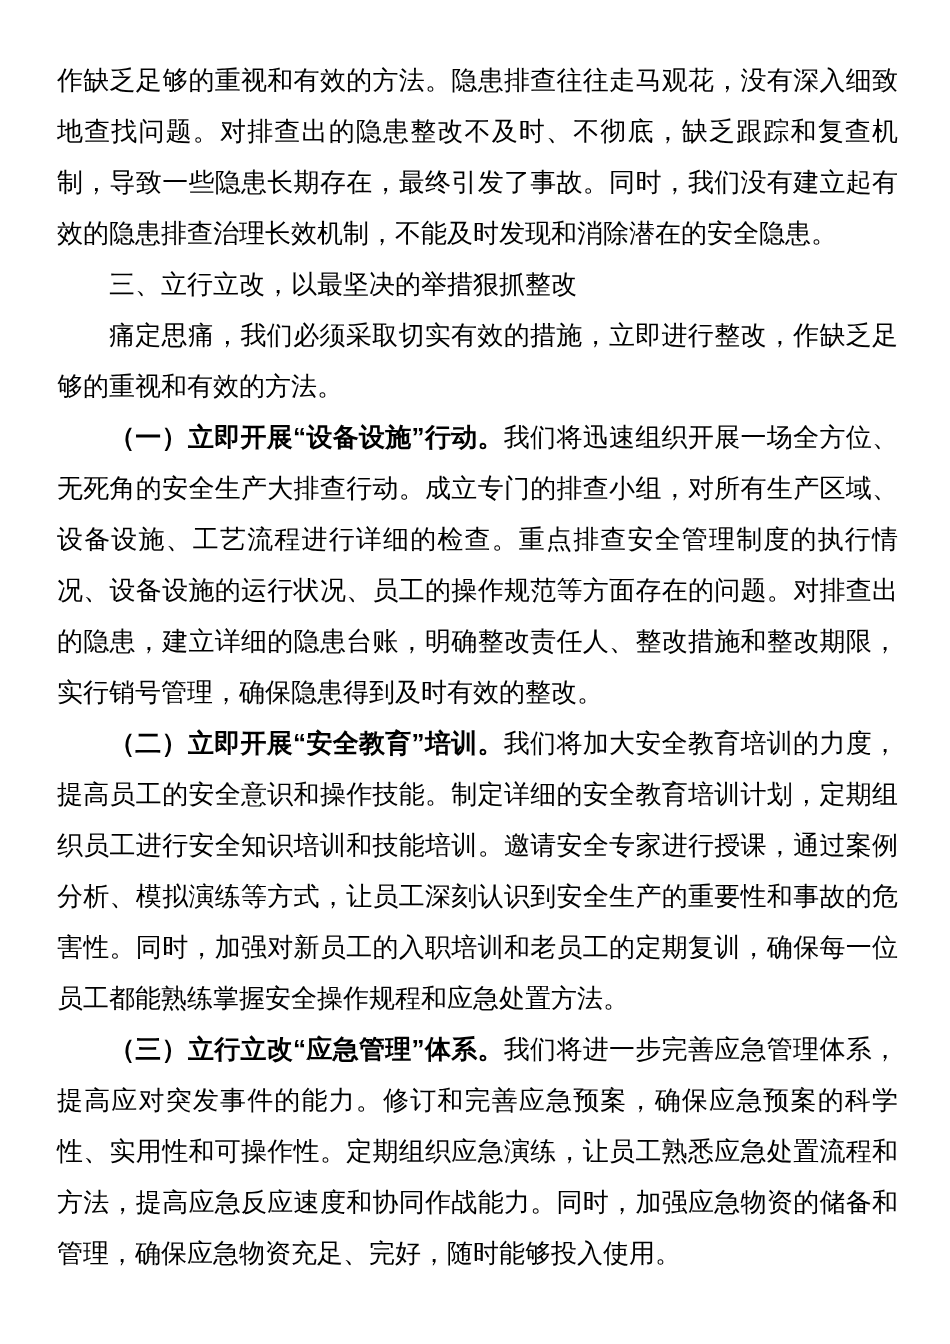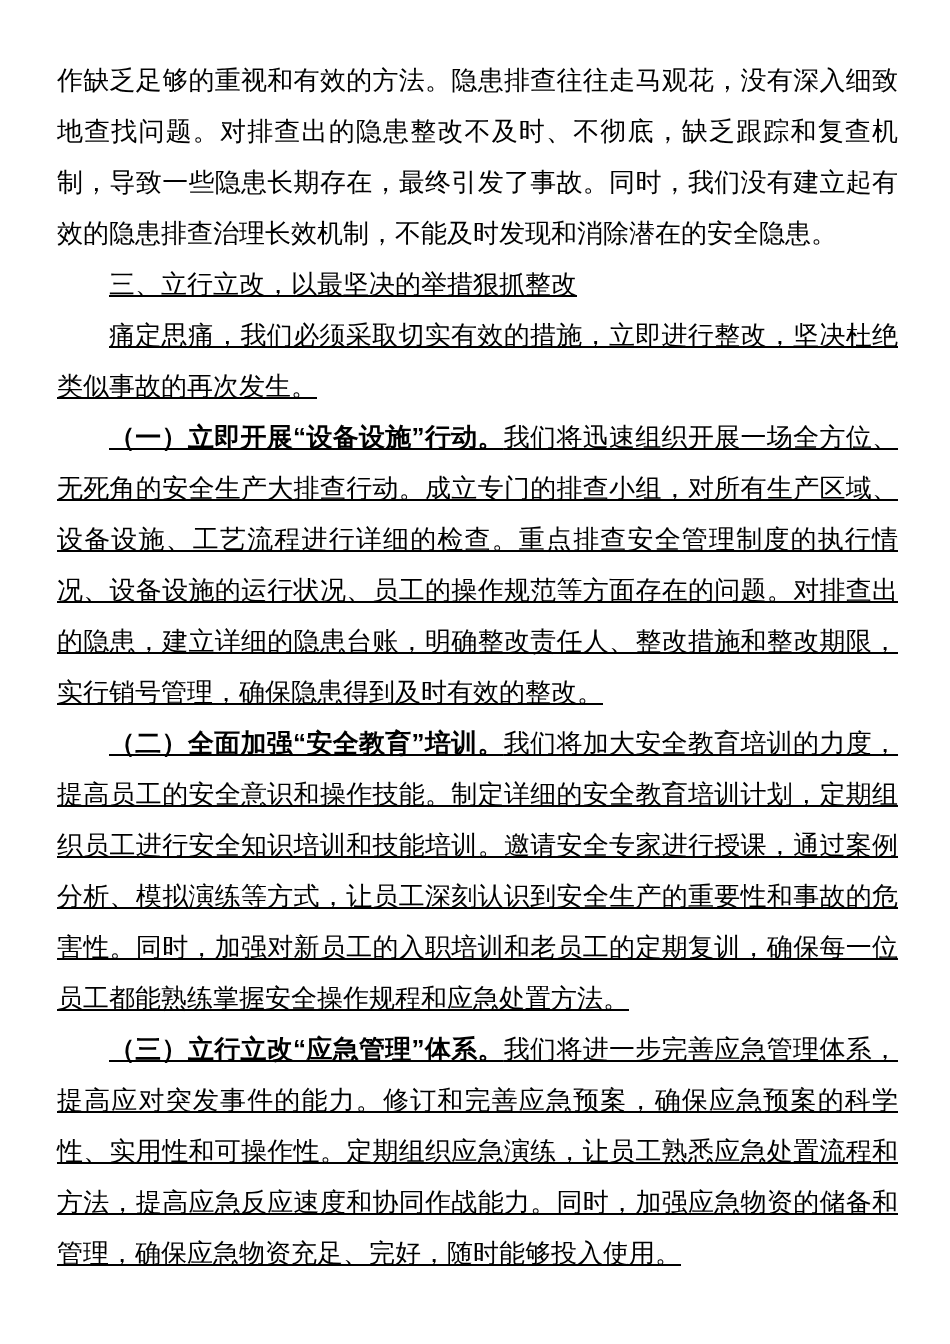--- a/index.html
+++ b/index.html
@@ -24,31 +24,30 @@
   }
   p.para {
     margin: 0;
     padding: 0;
     text-align: justify;
     text-justify: inter-character;
     word-break: break-all;
   }
   p.para.indent {
     text-indent: 2em;
-    text-decoration: underline;
   }
   .seg.bold {
     font-weight: 700;
   }
 </style>
 </head>
 <body>
 
 <div class="page" style="background: rgb(255, 255, 255); color: rgb(0, 0, 0);">
   <div class="doc-body" id="doc-root">
       <p class="para"><span class="seg">作缺乏足够的重视和有效的方法。隐患排查往往走马观花，没有深入细致地查找问题。对排查出的隐患整改不及时、不彻底，缺乏跟踪和复查机制，导致一些隐患长期存在，最终引发了事故。同时，我们没有建立起有效的隐患排查治理长效机制，不能及时发现和消除潜在的安全隐患。</span></p>
       <p class="para indent"><span class="seg">三、立行立改，以最坚决的举措狠抓整改</span></p>
-      <p class="para indent"><span class="seg">痛定思痛，我们必须采取切实有效的措施，立即进行整改，坚决杜绝类似事故的再次发生。</span></p>
+      <p class="para indent"><span class="seg">痛定思痛，我们必须采取切实有效的措施，立即进行整改，作缺乏足够的重视和有效的方法。</span></p>
       <p class="para indent"><span class="seg bold">（一）立即开展“设备设施”行动。</span><span class="seg">我们将迅速组织开展一场全方位、无死角的安全生产大排查行动。成立专门的排查小组，对所有生产区域、设备设施、工艺流程进行详细的检查。重点排查安全管理制度的执行情况、设备设施的运行状况、员工的操作规范等方面存在的问题。对排查出的隐患，建立详细的隐患台账，明确整改责任人、整改措施和整改期限，实行销号管理，确保隐患得到及时有效的整改。</span></p>
-      <p class="para indent"><span class="seg bold">（二）全面加强“安全教育”培训。</span><span class="seg">我们将加大安全教育培训的力度，提高员工的安全意识和操作技能。制定详细的安全教育培训计划，定期组织员工进行安全知识培训和技能培训。邀请安全专家进行授课，通过案例分析、模拟演练等方式，让员工深刻认识到安全生产的重要性和事故的危害性。同时，加强对新员工的入职培训和老员工的定期复训，确保每一位员工都能熟练掌握安全操作规程和应急处置方法。</span></p>
+      <p class="para indent"><span class="seg bold">（二）立即开展“安全教育”培训。</span><span class="seg">我们将加大安全教育培训的力度，提高员工的安全意识和操作技能。制定详细的安全教育培训计划，定期组织员工进行安全知识培训和技能培训。邀请安全专家进行授课，通过案例分析、模拟演练等方式，让员工深刻认识到安全生产的重要性和事故的危害性。同时，加强对新员工的入职培训和老员工的定期复训，确保每一位员工都能熟练掌握安全操作规程和应急处置方法。</span></p>
       <p class="para indent"><span class="seg bold">（三）立行立改“应急管理”体系。</span><span class="seg">我们将进一步完善应急管理体系，提高应对突发事件的能力。修订和完善应急预案，确保应急预案的科学性、实用性和可操作性。定期组织应急演练，让员工熟悉应急处置流程和方法，提高应急反应速度和协同作战能力。同时，加强应急物资的储备和管理，确保应急物资充足、完好，随时能够投入使用。</span></p>
     </div>
 </div>
 
 </body></html>

